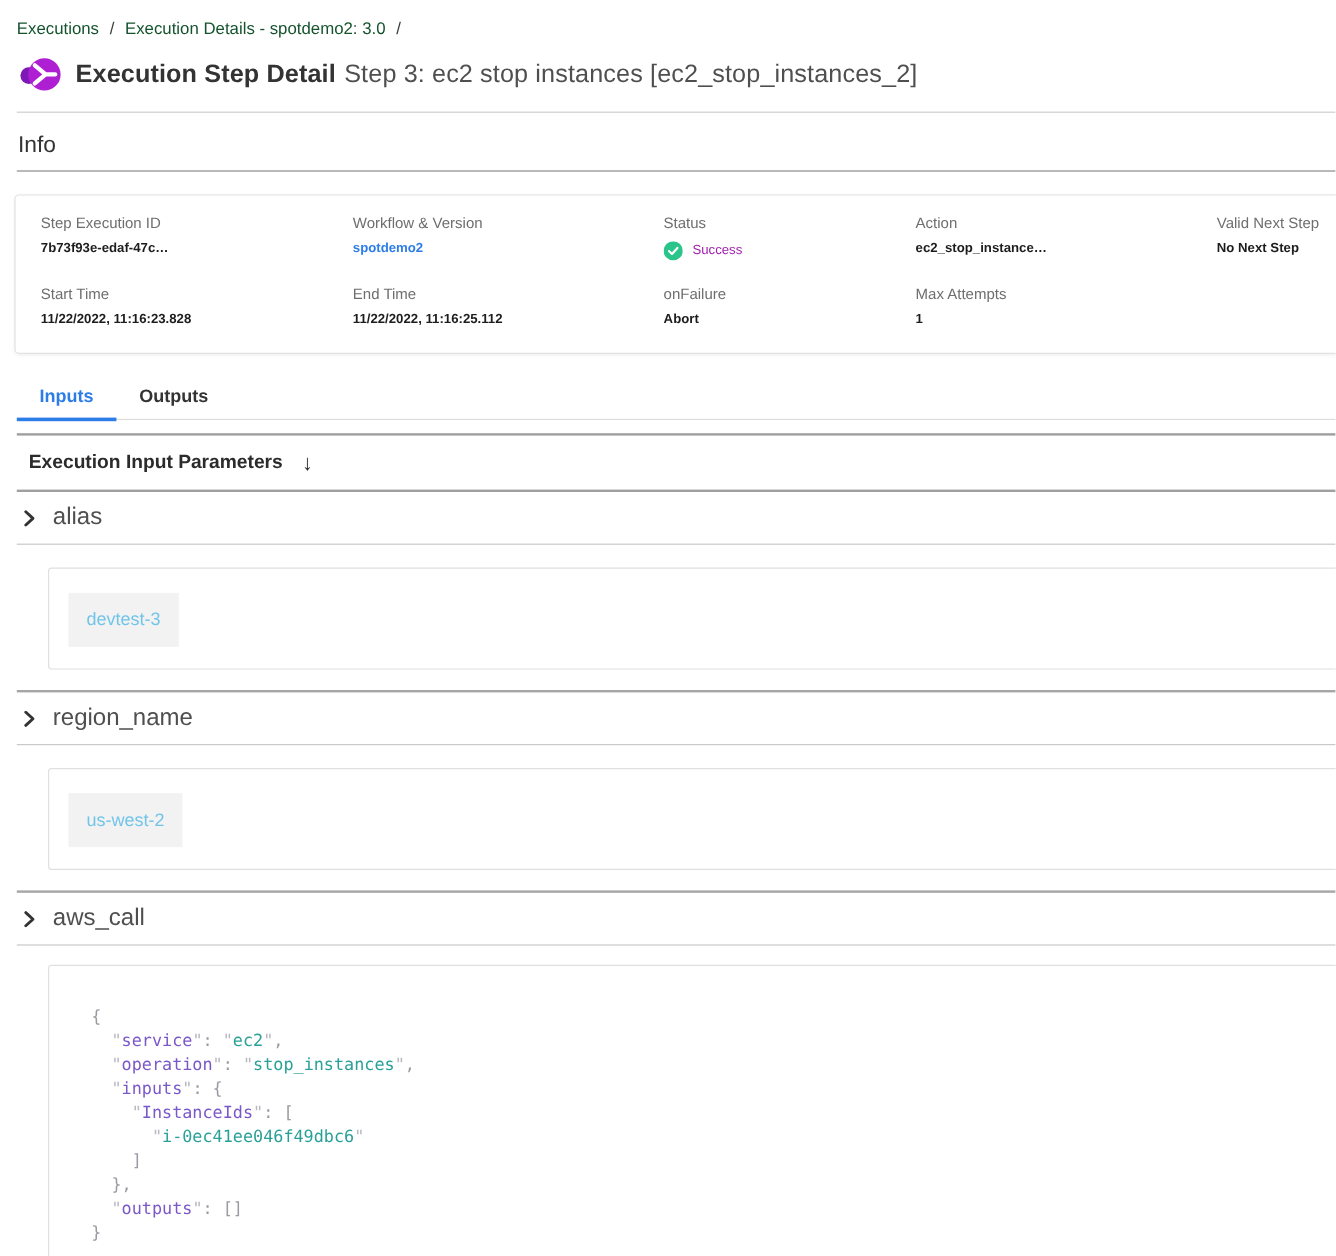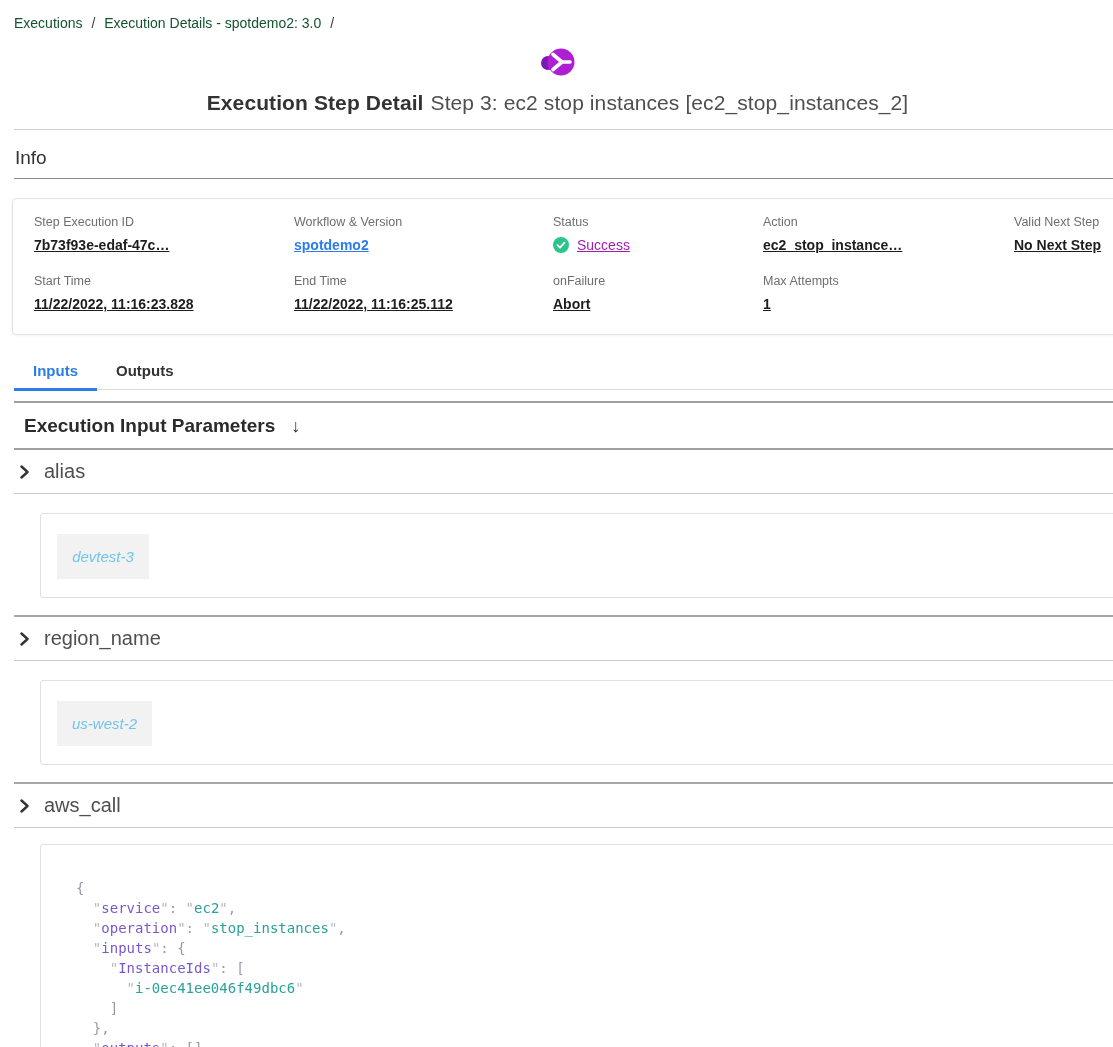--- a/index.html
+++ b/index.html
@@ -5,63 +5,63 @@
   * { box-sizing: border-box; margin: 0; padding: 0; }
   html, body { width: 1113px; height: 1047px; overflow: hidden; background: #fff; }
   body { font-family: "Liberation Sans", sans-serif; color: #333; }
 
   
   .breadcrumb { padding: 15px 14px 0 14px; font-size: 14px; color: #3c3c3c; }
   .breadcrumb a { color: #14532d; text-decoration: none; cursor: pointer; }
   .breadcrumb .sep { color: #3c3c3c; margin: 0 5px; }
 
   
-  .title-row { margin: 14px 14px 0 16px; display: flex; align-items: center; gap: 12px; flex-direction: column; }
+  .title-row { margin: 14px 14px 0 16px; display: flex; align-items: center; gap: 12px; }
   .title-row h1 { font-size: 21px; font-weight: 600; color: #333; letter-spacing: .1px; }
   .title-sub { font-weight: 400; color: #4f4f4f; margin-left: 7px; }
 
   .rule-light  { border: none; border-top: 1px solid #cfcfcf; margin: 14px 0 0 14px; }
   .rule-mid    { border: none; border-top: 1px solid #8c8c8c; margin: 9px 0 0 14px; }
   .rule-strong { border: none; border-top: 2px solid #9f9f9f; margin: 0 0 0 14px; }
   .rule-row    { border: none; border-top: 1px solid #c9c9c9; margin: 0 0 0 14px; }
 
   .info-heading { margin: 17px 14px 0 15px; font-size: 19px; font-weight: 400; color: #333; }
 
   
   .info-card { margin: 19px -6px 0 12px; background: #fff; border: 1px solid #e2e2e2;
                border-radius: 4px; box-shadow: 0 1px 3px rgba(0,0,0,.05);
                padding: 16px 0 22px 21px; }
   .info-grid { display: grid; grid-template-columns: 260px 259px 210px 251px 1fr; row-gap: 21px; }
   .field-label { font-size: 12.5px; color: #6e6e6e; margin-bottom: 8px; }
-  .field-value { font-size: 14px; font-weight: 600; color: #1d1d1d; text-decoration: underline; }
+  .field-value { font-size: 11px; font-weight: 600; color: #1d1d1d; }
   .field-value.link { color: #2d7de9; cursor: pointer; }
   .status-value { display: flex; align-items: center; gap: 8px; font-weight: 500; color: #a21caf; }
 
   
   .tabs { margin: 21px 0 0 14px; display: flex; align-items: flex-end; border-bottom: 1px solid #dedede; }
   .tab { font-size: 15px; font-weight: 600; padding: 6px 19px 9px 19px; cursor: pointer;
          border-bottom: 3px solid transparent; margin-bottom: -2px; color: #333; }
   .tab.active { color: #2d7de9; border-bottom-color: #2d7de9; }
   .tabs-spacer { height: 11px; }
 
   
   .params-heading { margin: 0 0 0 24px; height: 45px; display: flex; align-items: center; gap: 16px; }
-  .params-heading .txt { font-size: 19px; font-weight: 600; color: #2b2b2b; }
+  .params-heading .txt { font-size: 16px; font-weight: 600; color: #2b2b2b; }
   .dl-arrow { font-size: 18px; font-weight: 700; color: #2e2e2e; cursor: pointer; line-height: 1; }
 
   
   .section-row { height: 43px; display: flex; align-items: center; padding-left: 20px; gap: 15px; cursor: pointer; }
   .section-row .label { font-size: 20px; color: #4f4f4f; }
   .chev { display: inline-flex; }
 
   
   .panel { margin: 19px -4px 17px 40px; border: 1px solid #e0e0e0; border-radius: 3px;
            background: #fff; padding: 20px 16px 18px 16px; }
   .chip { display: inline-block; background: #f2f2f2; color: #72c5e9; font-size: 15px;
-          padding: 14px 15px; min-width: 92px; text-align: center; font-style: italic; }
+          padding: 14px 15px; min-width: 92px; text-align: center; }
 
   
   .code-panel { margin: 16px -4px 0 40px; border: 1px solid #e0e0e0; border-radius: 3px;
                 background: #fff; padding: 33px 20px 80px 35px; min-height: 260px; }
   .code-line { font-family: "DejaVu Sans Mono", monospace; font-size: 14px; line-height: 20px;
                white-space: pre; color: #9a9aa2; }
   .tok-k { color: #7a58c9; }
   .tok-s { color: #2aa198; }
   .tok-q { color: #b8b8c0; }
   .tok-p { color: #9a9aa2; }

